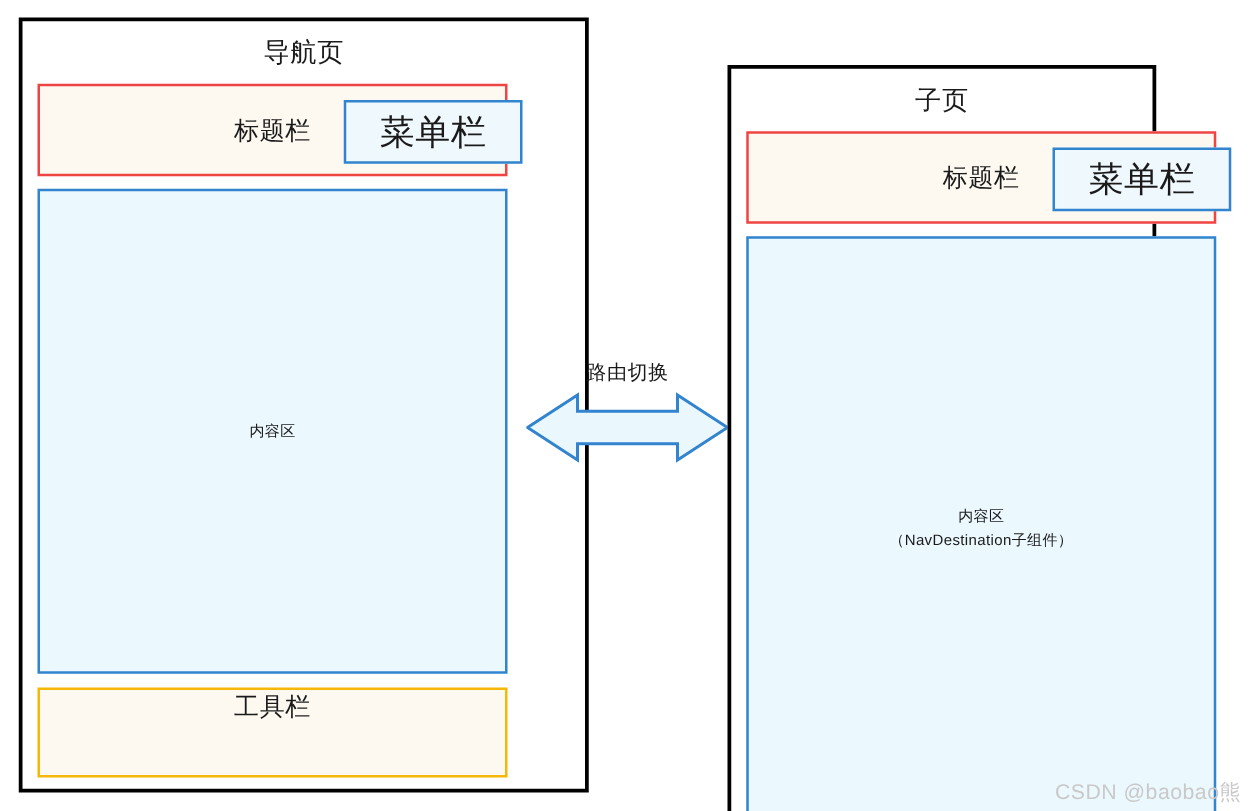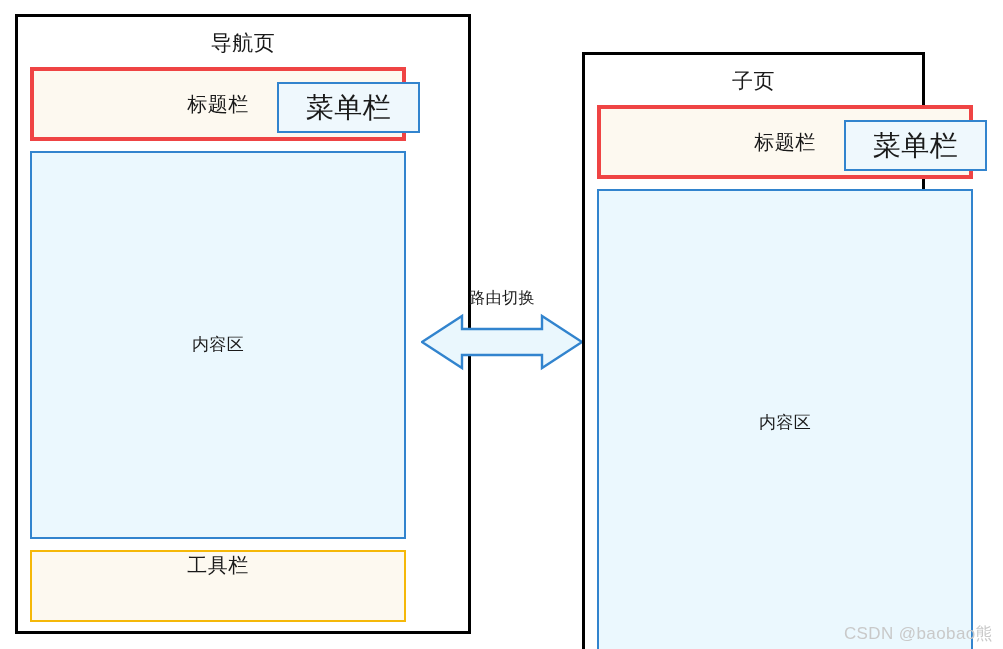--- a/index.html
+++ b/index.html
@@ -56,21 +56,21 @@
     text-align: center;
     font-size: 21px;
     color: #1a1a1a;
     letter-spacing: 0.5px;
   }
 
   
   .titlebar {
     position: absolute;
     box-sizing: border-box;
-    border: 4px solid #ef4444;
+    border: 2px solid #ef4444;
     background: #fdf9f0;
     display: flex;
     align-items: center;
     justify-content: center;
   }
   .titlebar-nav {
     left: 12px;
     top: 50px;
     width: 376px;
     height: 74px;
@@ -132,21 +132,21 @@
     width: 376px;
     height: 388px;
   }
   .content-sub {
     left: 12px;
     top: 134px;
     width: 376px;
     height: 468px;
   }
   .content-line {
-    font-size: 17px;
+    font-size: 12px;
     color: #1a1a1a;
     line-height: 1.55;
     text-align: center;
     letter-spacing: 0.3px;
     white-space: nowrap;
   }
 
   
   .toolbar {
     position: absolute;
@@ -246,18 +246,19 @@
     <div class="titlebar titlebar-sub">
       <span class="titlebar-label">标题栏</span>
 
       <div class="menubar menubar-sub">
         <span class="menubar-label">菜单栏</span>
       </div>
     </div>
 
     <div class="content content-sub">
       <div class="content-line">内容区</div>
+      <div class="content-line">（NavDestination子组件）</div>
     </div>
   </div>
 
   <div class="watermark">CSDN @baobao熊</div>
 
 </div>
 
 </body></html>

